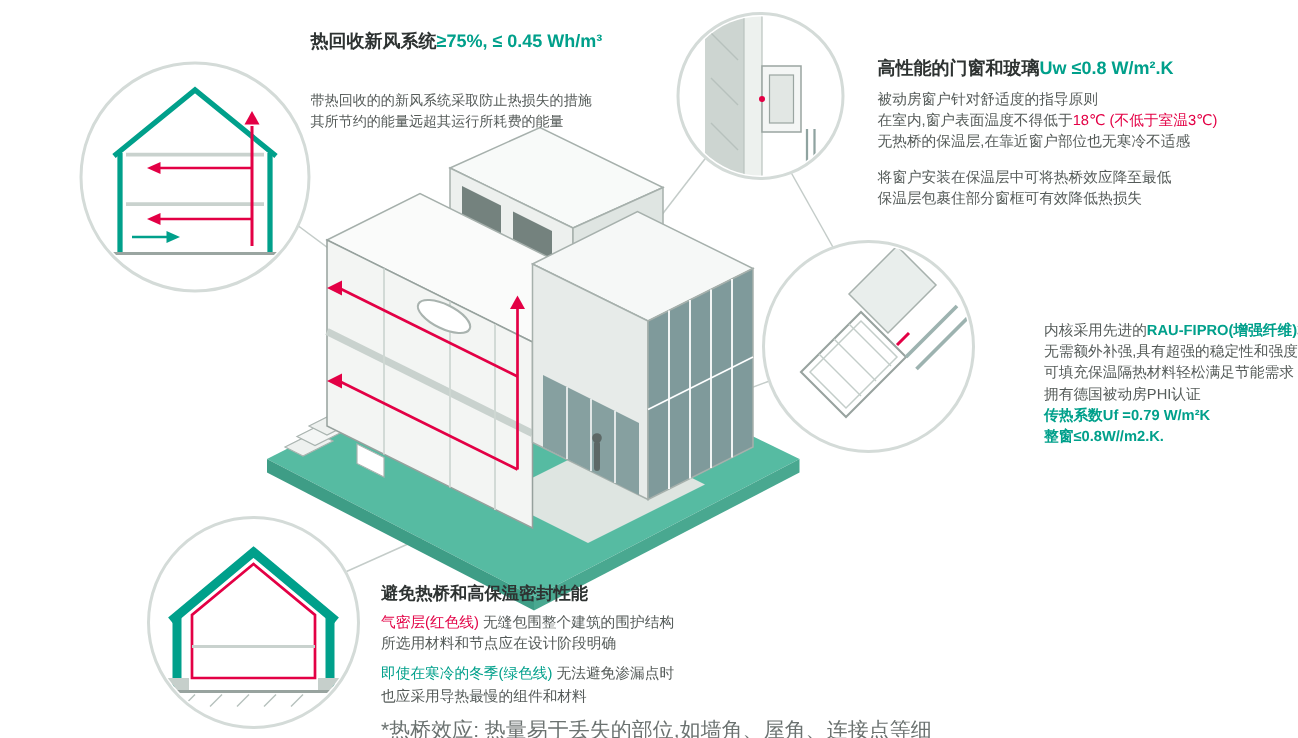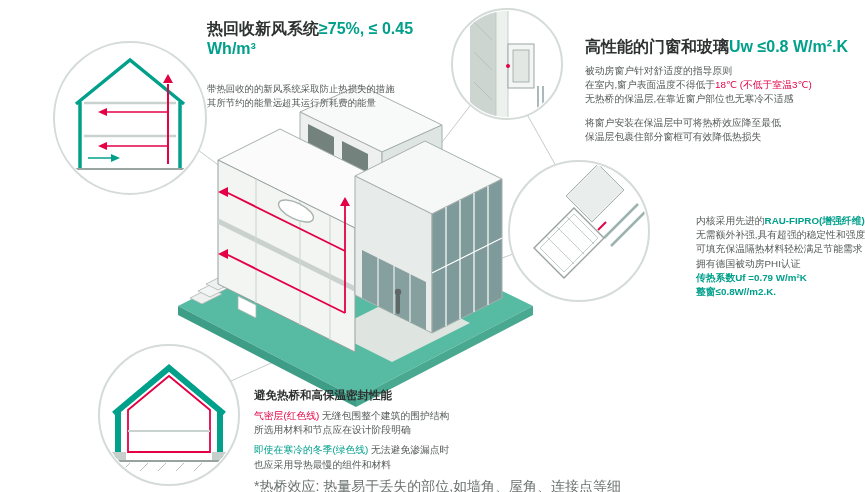--- a/index.html
+++ b/index.html
@@ -5,21 +5,21 @@
   * { margin:0; padding:0; box-sizing:border-box; }
   html,body { width:865px; height:492px; }
   body {
     position:relative; background:#ffffff; overflow:hidden;
     font-family:"Liberation Sans","DejaVu Sans",sans-serif;
     color:#4c5250;
   }
   .stage { position:absolute; inset:0; width:865px; height:492px; }
   svg.scene { position:absolute; left:0; top:0; }
   .txt { position:absolute; }
-  .t-title { font-size:16px; font-weight:bold; color:#2e3332; letter-spacing:0; }
+  .t-title { font-size:12px; font-weight:bold; color:#2e3332; letter-spacing:0; }
   .t-body { font-size:9.8px; line-height:1.45; color:#555b59; }
   .pre { white-space:pre-line; }
   .green { color:#00A08B; }
   .red { color:#E30045; }
   .bold { font-weight:bold; }
   .vent { left:207px; top:19px; width:250px; }
   .vent .t-body { margin-top:24px; font-size:9.4px; }
   .win { left:585px; top:13px; width:276px;margin-top:24px; }
   .win .t-body { margin-top:6px; }
   .win .para2 { margin-top:9px; }

